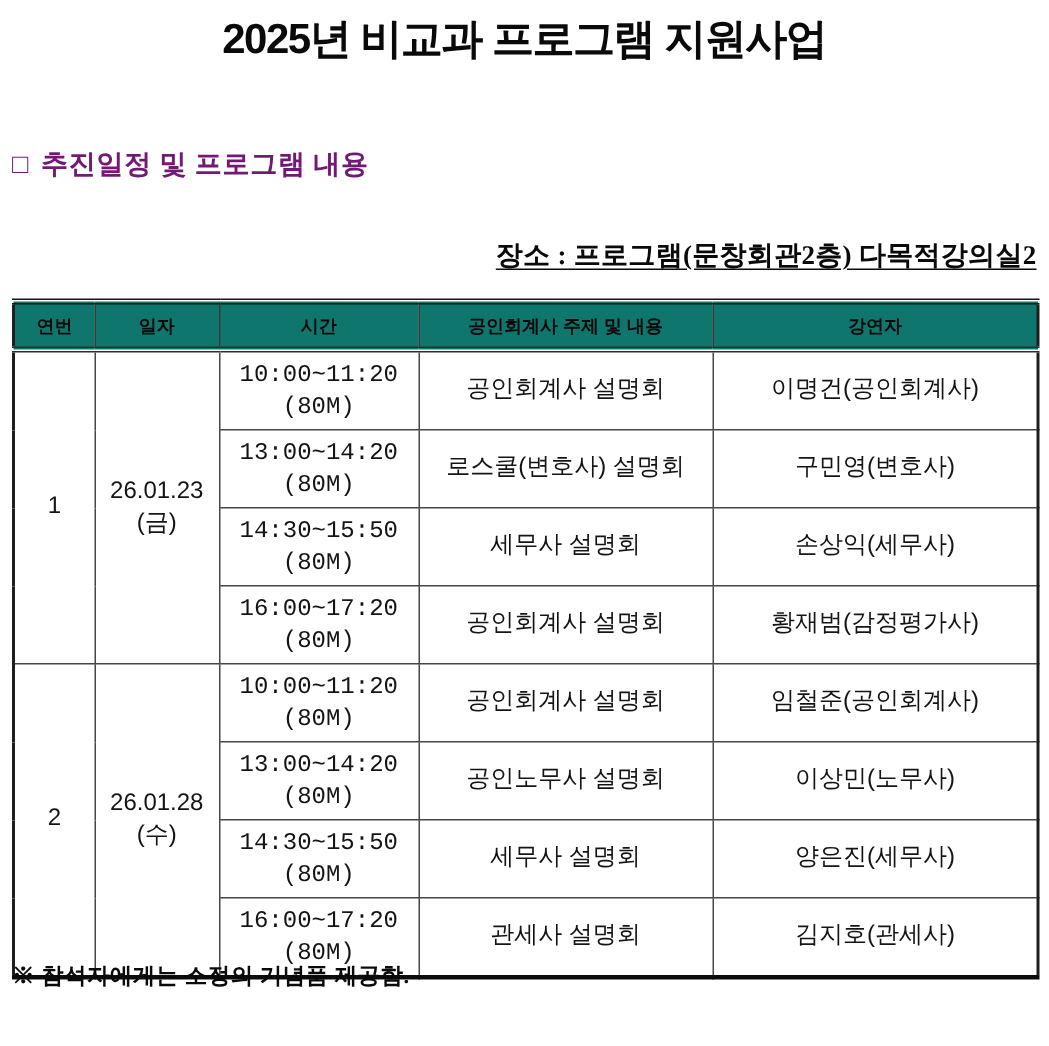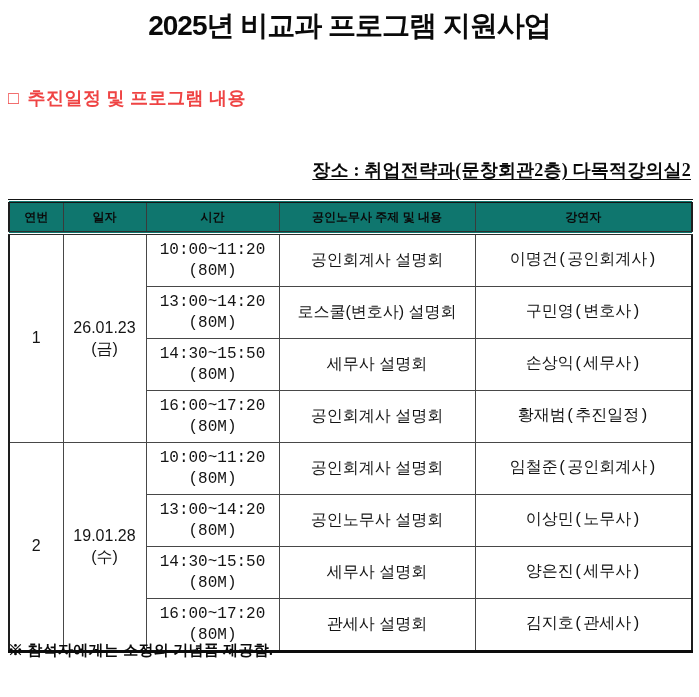--- a/index.html
+++ b/index.html
@@ -18,25 +18,25 @@
     width: 100%;
     text-align: center;
     font-size: 28px;
     font-weight: 900;
     letter-spacing: -1px;
     color: #0a0a0a;
     font-family: "Liberation Sans", sans-serif;
   }
   .section-heading {
     position: absolute;
-    top: 86px; left: 8px;
+    top: 97px; left: 8px;
     font-family: "Liberation Serif", serif;
     font-size: 18px;
     font-weight: 700;
-    color: #ef4444;
+    color: #701a75;
     letter-spacing: 0.5px;
   }
   .section-heading .sq { font-weight: 400; margin-right: 8px; }
   .location-note {
     position: absolute;
     top: 158px; right: 8px;
     font-family: "Liberation Serif", serif;
     font-size: 18px;
     font-weight: 700;
     color: #0a0a0a;
@@ -76,21 +76,21 @@
     line-height: 1.3;
   }
   td.cell-program {
     text-align: left;
     padding-left: 10px;
     font-size: 15.5px;
   }
   td.cell-no { font-size: 15px; }
   td.cell-date { font-size: 16.5px; margin-top: 40px; }
   td.cell-time { font-size: 16.5px; font-family: Liberation Mono, monospace; }
-  td.cell-speaker { font-size: 16px; font-family: Liberation Mono, monospace; }
+  td.cell-speaker { font-size: 16px; }
   .footnote {
     position: absolute;
     top: 641px; left: 8px;
     font-family: "Liberation Serif", serif;
     font-size: 15px;
     font-weight: 700;
     color: #0a0a0a;
     letter-spacing: 0.3px;
   }
 </style>
@@ -98,36 +98,36 @@
 <body>
 
 <div class="page">
 
   <div class="doc-title">2025년 비교과 프로그램 지원사업</div>
 
   <div class="section-heading">
     <span class="sq">□</span><span>추진일정 및 프로그램 내용</span>
   </div>
 
-  <div class="location-note">장소 : 취업전략과(문창회관2층) 다목적강의실2</div>
+  <div class="location-note">장소 : 프로그램(문창회관2층) 다목적강의실2</div>
 
   <table class="schedule">
     <colgroup>
       <col style="width:54px">
         <col style="width:83px">
         <col style="width:133px">
         <col style="width:196px">
         <col style="width:217px">
     </colgroup>
     <thead>
       <tr>
         <th>연번</th>
         <th>일자</th>
         <th>시간</th>
-        <th>공인노무사 주제 및 내용</th>
+        <th>공인회계사 주제 및 내용</th>
         <th>강연자</th>
       </tr>
     </thead>
     <tbody>
 
       <tr>
         <td class="cell-no" rowspan="4">1</td>
         <td class="cell-date" rowspan="4">
           <div>26.01.23</div>
           <div>(금)</div>
@@ -154,27 +154,27 @@
         </td>
         <td class="cell-program">세무사 설명회</td>
         <td class="cell-speaker">손상익(세무사)</td>
       </tr>
       <tr>
         <td class="cell-time">
           <div>16:00~17:20</div>
           <div>(80M)</div>
         </td>
         <td class="cell-program">공인회계사 설명회</td>
-        <td class="cell-speaker">황재범(추진일정)</td>
+        <td class="cell-speaker">황재범(감정평가사)</td>
       </tr>
 
       <tr>
         <td class="cell-no" rowspan="4">2</td>
         <td class="cell-date" rowspan="4">
-          <div>19.01.28</div>
+          <div>26.01.28</div>
           <div>(수)</div>
         </td>
         <td class="cell-time">
           <div>10:00~11:20</div>
           <div>(80M)</div>
         </td>
         <td class="cell-program">공인회계사 설명회</td>
         <td class="cell-speaker">임철준(공인회계사)</td>
       </tr>
       <tr>

